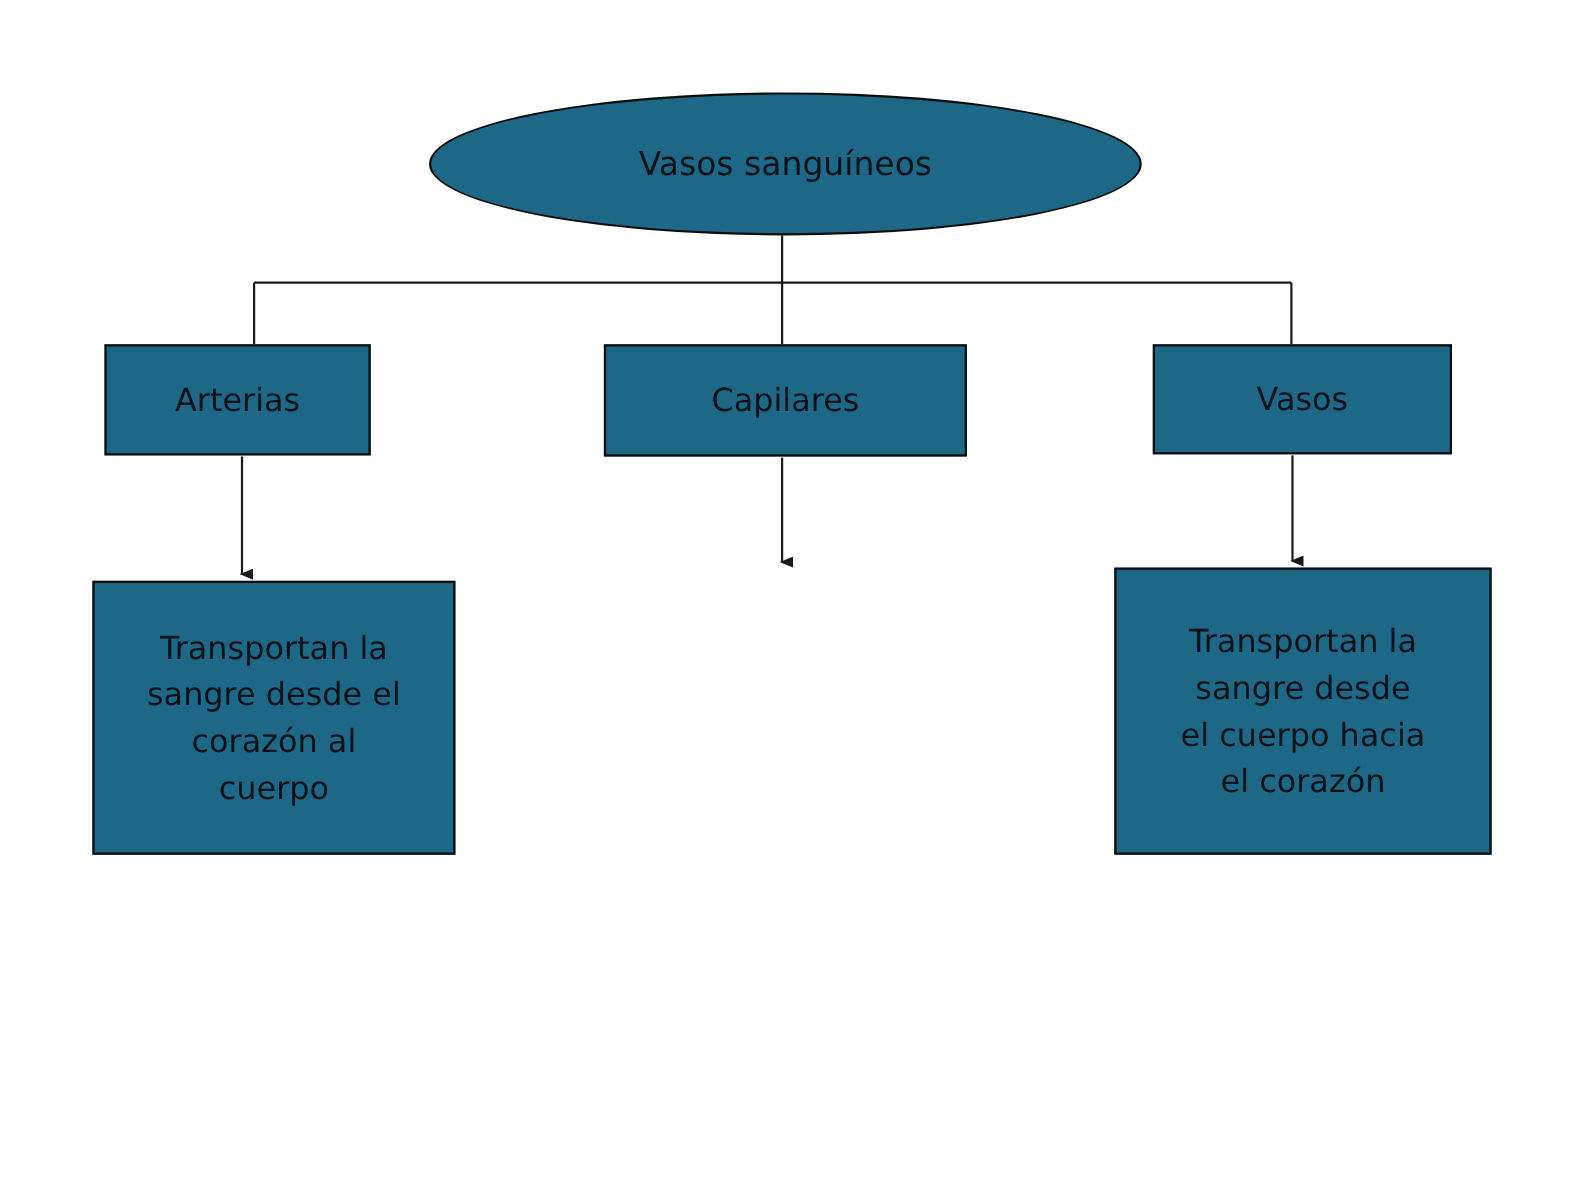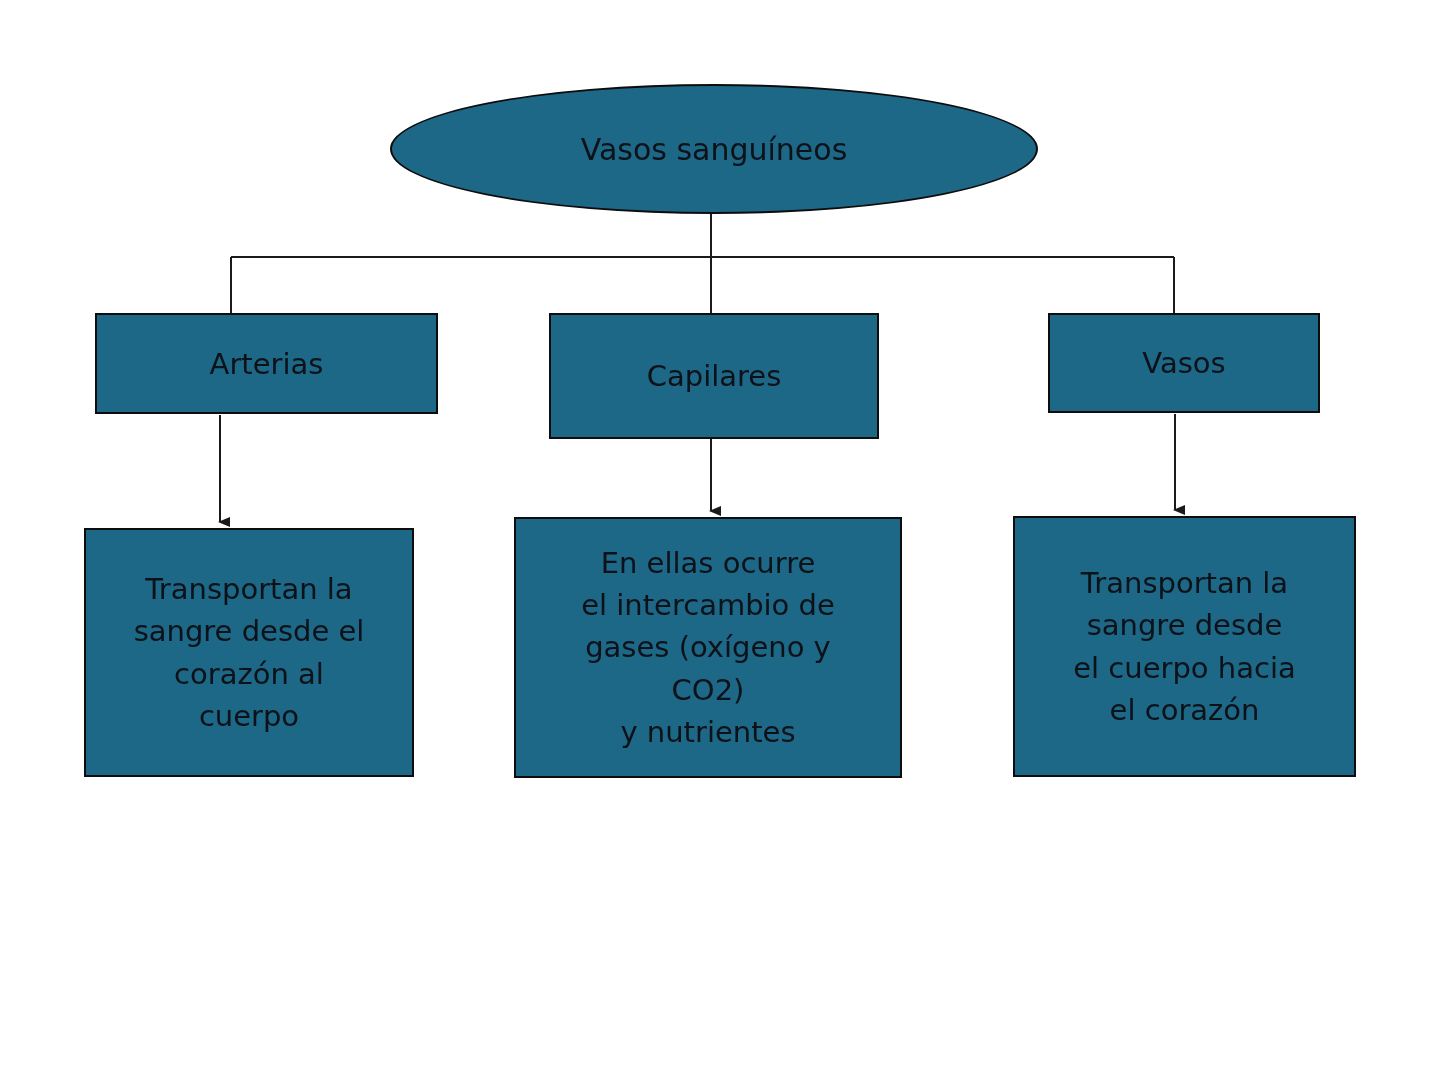--- a/index.html
+++ b/index.html
@@ -13,22 +13,22 @@
   html,body{width:1440px;height:1080px;background:var(--bg);overflow:hidden;}
   body{font-family:"DejaVu Sans","Liberation Sans",sans-serif;color:var(--text-color);}
   .canvas{position:relative;width:1440px;height:1080px;background:var(--bg);}
   .connector-layer{position:absolute;left:0;top:0;width:1440px;height:1080px;pointer-events:none;}
   .node{position:absolute;display:flex;align-items:center;justify-content:center;
         background:var(--node-fill);border:2px solid var(--node-border);
         text-align:left;}
   .root-ellipse{left:390px;top:84px;width:648px;height:130px;border-radius:50%;}
   .root-ellipse .label{font-size:30px;}
   .branch-box .label{font-size:29px;}
-  .box-arterias{left:95px;top:313px;width:343px;height:101px;}
-  .box-capilares{left:549px;top:313px;width:330px;height:126px;}
+  .box-arterias{left:95px;top:313px;width:242px;height:101px;}
+  .box-capilares{left:549px;top:313px;width:330px;height:102px;}
   .box-venas{left:1048px;top:313px;width:272px;height:100px;}
   .desc-box{position:absolute;display:flex;align-items:center;justify-content:center;
         background:var(--node-fill);border:2px solid var(--node-border);text-align:center;}
   .desc-box .desc{font-size:29px;line-height:1.45;white-space:pre-line;}
   .desc-arterias{left:84px;top:528px;width:330px;height:249px;}
   .desc-capilares{left:514px;top:517px;width:388px;height:261px;}
   .desc-venas{left:1013px;top:516px;width:343px;height:261px;}
 </style>
 </head>
 <body>
@@ -68,27 +68,20 @@
   <div class="node branch-box box-venas">
     <span class="label">Vasos</span>
   </div>
 
   <div class="desc-box desc-arterias">
     <span class="desc">Transportan la
 sangre desde el
 corazón al
 cuerpo</span>
   </div>
-  <div class="desc-box desc-capilares">
-    <span class="desc">En ellas ocurre
-el intercambio de
-gases (oxígeno y
-CO2)
-y nutrientes</span>
-  </div>
   <div class="desc-box desc-venas">
     <span class="desc">Transportan la
 sangre desde
 el cuerpo hacia
 el corazón</span>
   </div>
 
 </div>
 
 </body></html>

